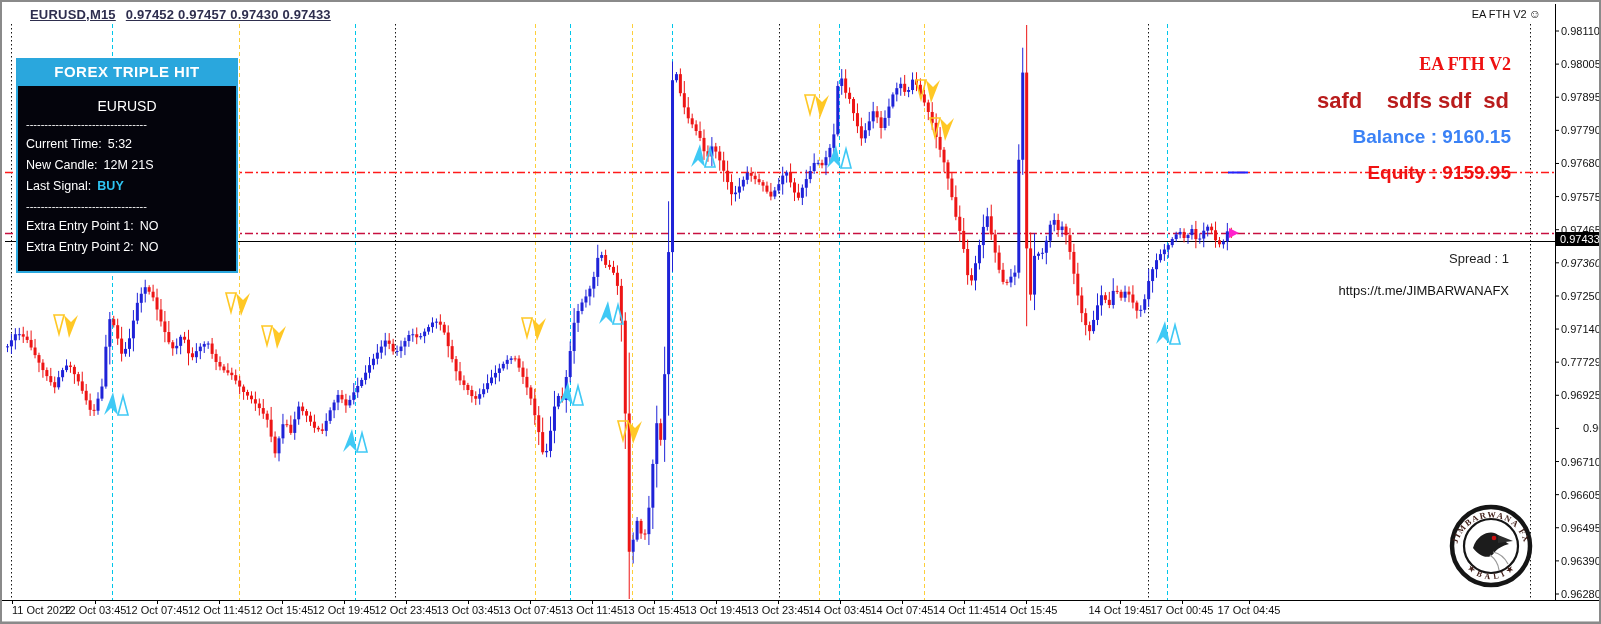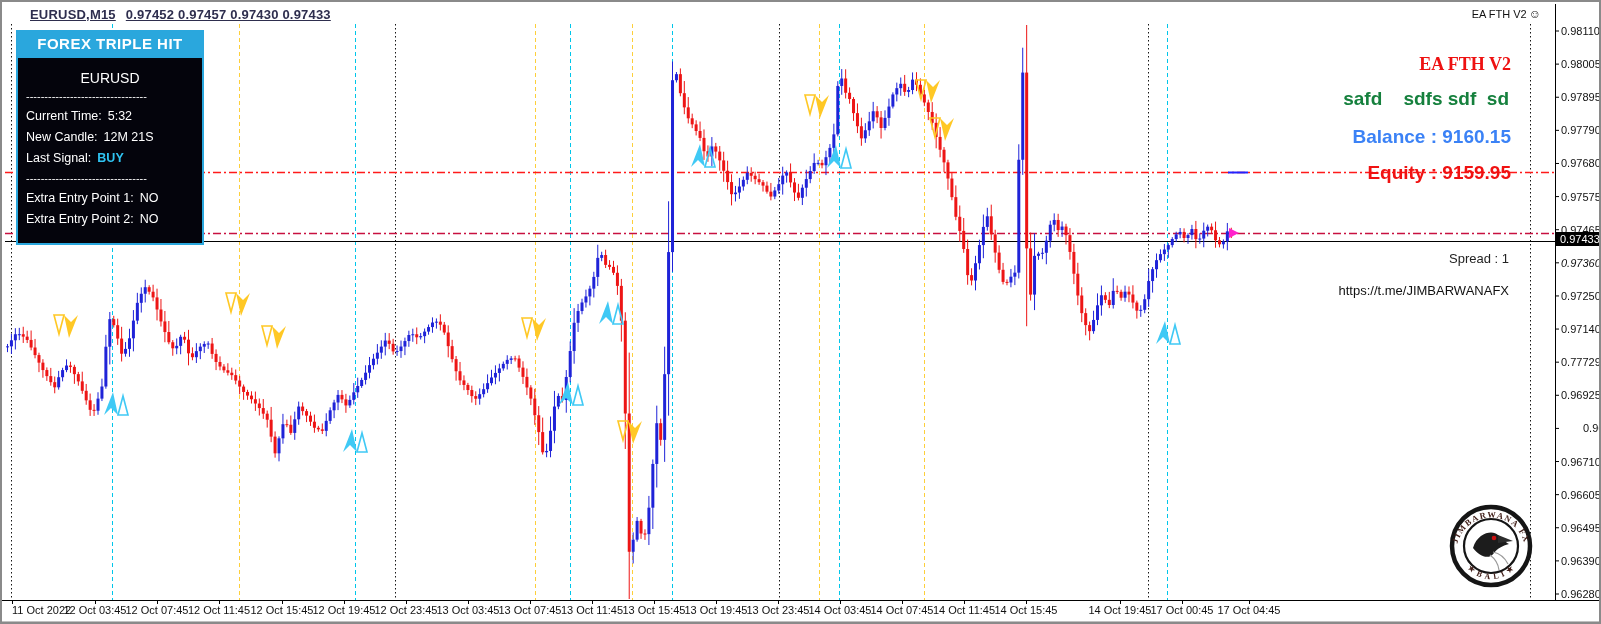--- a/index.html
+++ b/index.html
@@ -7,35 +7,35 @@
          font-family:"Liberation Sans",sans-serif;overflow:hidden;
          border:2px solid #8a8a8a;box-sizing:border-box;}
   #chart-svg{position:absolute;left:0;top:0;width:1601px;height:624px;}
   .abs{position:absolute;}
   
   #chart-title{left:28px;top:5px;font-size:13px;font-weight:700;color:#2e2e4e;letter-spacing:.2px;text-decoration:underline;}
   #chart-title .ohlc{margin-left:10px;font-weight:700;}
   #ea-corner{top:5px;right:58px;font-size:11px;color:#111;}
   #ea-corner .smiley{font-size:12px;margin-left:2px;}
   
-  #panel{left:14px;top:28px;width:188px;}
+  #panel{left:14px;top:56px;width:222px;}
   #panel-header{background:#2aa7dd;color:#fff;font-weight:800;font-size:15px;
     text-align:center;padding:5px 0 6px 0;letter-spacing:.5px;}
   #panel-body{background:#04040c;border:2px solid #2aa7dd;border-top:none;
     color:#fff;font-size:12.5px;padding:8px 8px 10px 8px;}
   #panel-body .sym{text-align:center;font-size:14px;margin:4px 0 2px 0;}
   #panel-body .dashes{color:#fff;font-size:11px;white-space:nowrap;overflow:hidden;margin:4px 0;}
   #panel-body .row{margin:7px 0;white-space:nowrap;}
   #panel-body .val-buy{color:#2fc4f2;font-weight:700;margin-left:6px;}
   #panel-body .val{margin-left:6px;}
   
   .ovl{position:absolute;text-align:right;white-space:pre;}
   #ovl-ea{top:52px;right:88px;font-family:"Liberation Serif",serif;font-weight:700;
           font-size:18px;color:#ee1111;}
-  #ovl-watermark{top:86px;right:90px;font-size:19px;font-weight:700;color:#15803d;}
+  #ovl-watermark{top:86px;right:90px;font-size:22px;font-weight:700;color:#b91c1c;}
   #ovl-balance{top:124px;right:88px;font-size:19px;font-weight:600;color:#3b82f6;}
   #ovl-equity{top:160px;right:88px;font-size:19px;font-weight:600;color:#f01212;}
   #ovl-server{top:199px;right:88px;font-size:19px;font-weight:600;color:#1515e8;}
   #ovl-spread{top:249px;right:90px;font-size:13px;color:#222;}
   #ovl-telegram{top:281px;right:90px;font-size:13px;color:#111;}
   
   #y-axis{left:1553px;top:0;width:48px;height:598px;}
   .y-label{position:absolute;left:6px;font-size:11px;color:#111;}
   #price-badge{left:1554px;top:230px;width:46px;height:14px;background:#000;color:#fff;
      font-size:11px;line-height:14px;text-align:left;padding-left:4px;box-sizing:border-box;}

